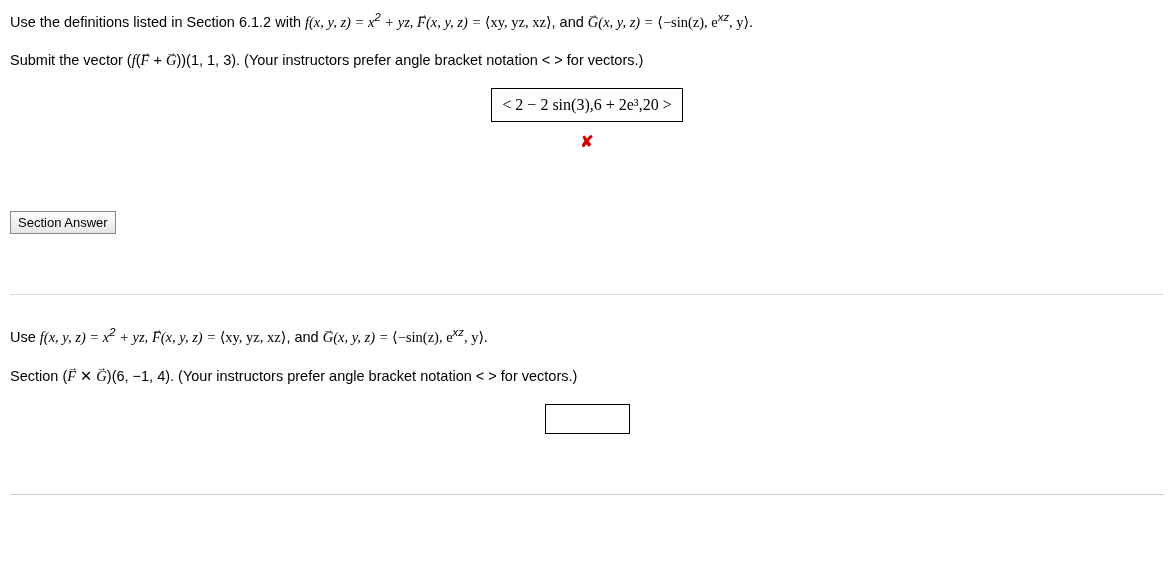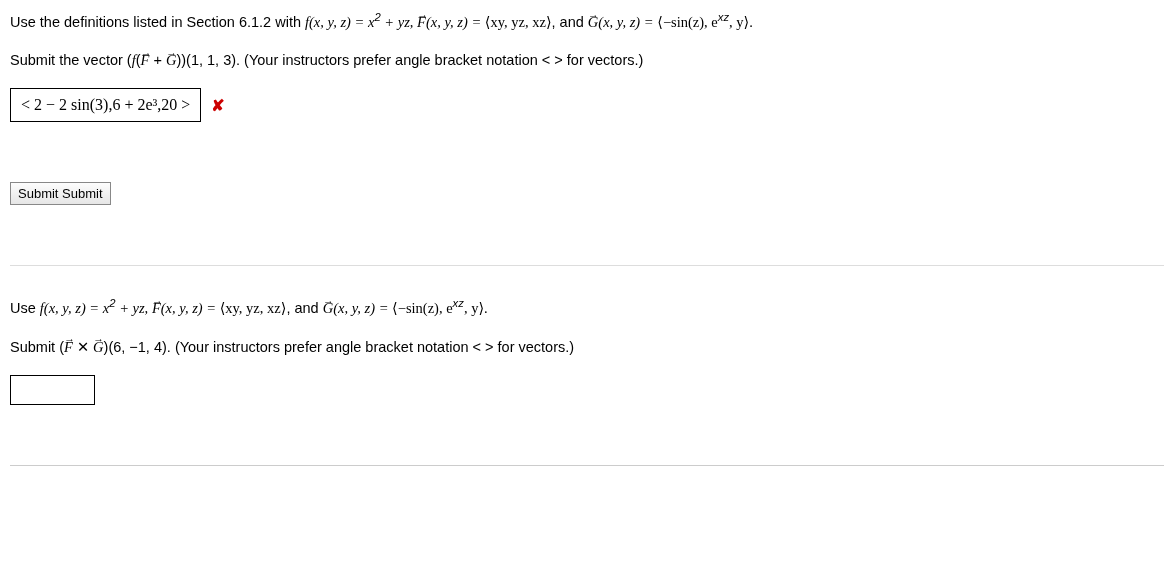--- a/index.html
+++ b/index.html
@@ -42,20 +42,21 @@
     }
     .angle {
       font-family: 'Times New Roman', serif;
       font-style: normal;
     }
     .answer-row {
       display: flex;
       align-items: center;
       gap: 10px;
       margin-bottom: 6px;
+      flex-direction: column;
     }
     .answer-box {
       border: 1px solid #000;
       padding: 7px 10px;
       font-family: 'Times New Roman', serif;
       font-size: 16px;
       min-width: 20px;
     }
     .answer-box.filled {
       white-space: nowrap;
@@ -106,30 +107,30 @@
   <div class="question-text">
     <span>Submit the vector (</span><span class="math">f</span><span>(</span><span class="math vec-arrow">F</span><span> + </span><span class="math vec-arrow">G</span><span>))(1, 1, 3). (Your instructors prefer angle bracket notation &lt; &gt; for vectors.)</span>
   </div>
   <div class="answer-row">
     <div class="answer-box filled">&lt; 2 − 2 sin(3),6 + 2e³,20 &gt;</div>
     <span class="x-mark">✘</span>
   </div>
 </div>
 
 <div class="submit-wrap">
-  <button class="submit-btn">Submit Submit</button>
+  <button class="submit-btn">Section Answer</button>
 </div>
 
 <div class="separator"></div>
 
 <div class="question-block">
   <div class="question-text">
     <span>Use </span><span class="math">f(x, y, z) = x</span><span class="sup">2</span><span class="math"> + yz, </span><span class="math vec-arrow">F</span><span class="math">(x, y, z) = </span><span class="angle">⟨xy, yz, xz⟩</span><span>, and </span><span class="math vec-arrow">G</span><span class="math">(x, y, z) = </span><span class="angle">⟨−sin(z), e</span><span class="sup">xz</span><span class="angle">, y⟩.</span>
   </div>
   <div class="question-text q2line2">
-    <span>Submit (</span><span class="math vec-arrow">F</span><span> ✕ </span><span class="math vec-arrow">G</span><span>)(6, −1, 4). (Your instructors prefer angle bracket notation &lt; &gt; for vectors.)</span>
+    <span>Section (</span><span class="math vec-arrow">F</span><span> ✕ </span><span class="math vec-arrow">G</span><span>)(6, −1, 4). (Your instructors prefer angle bracket notation &lt; &gt; for vectors.)</span>
   </div>
   <div class="answer-row">
     <div class="answer-box empty"></div>
   </div>
 </div>
 
 <hr class="bottom">
 
 </body></html>

